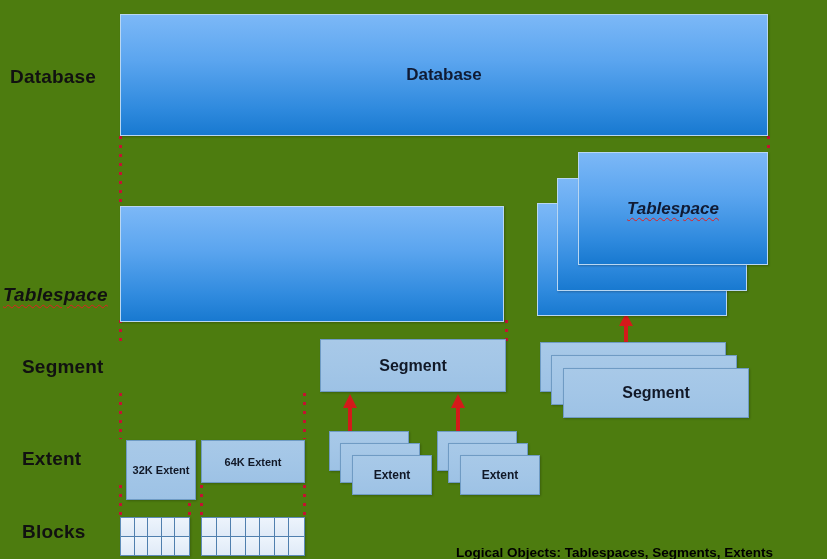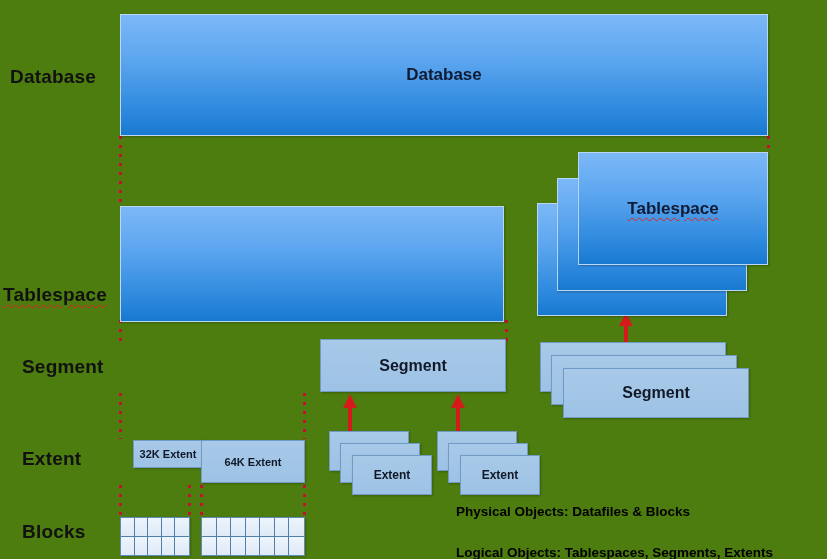--- a/index.html
+++ b/index.html
@@ -25,20 +25,21 @@
     color: #111111;
     white-space: nowrap;
     letter-spacing: .2px;
   }
   .misspelled {
     text-decoration: underline;
     text-decoration-style: wavy;
     text-decoration-color: #e02020;
     text-decoration-thickness: 1px;
     text-underline-offset: 3px;
+    font-style: italic;
   }
 
   
   .dk-box {
     position: absolute;
     background: linear-gradient(to bottom, #7cb8f7 0%, #5ba5ef 38%, #2f8ade 78%, #1879d0 100%);
     border: 1px solid #b9d7f2;
     box-sizing: border-box;
     box-shadow: 1px 1px 2px rgba(0,0,0,.25);
     display: flex;
@@ -184,21 +185,21 @@
 
   <svg class="arrow" style="left:342px; top:394px; width:16px; height:42px;" viewBox="0 0 16 42">
     <path d="M8 42 L8 11" stroke="#d41a1a" stroke-width="4" fill="none"></path>
     <path d="M8 0 L15 14 L1 14 Z" fill="#d41a1a"></path>
   </svg>
   <svg class="arrow" style="left:450px; top:394px; width:16px; height:42px;" viewBox="0 0 16 42">
     <path d="M8 42 L8 11" stroke="#d41a1a" stroke-width="4" fill="none"></path>
     <path d="M8 0 L15 14 L1 14 Z" fill="#d41a1a"></path>
   </svg>
 
-  <div class="lt-box small" style="left:133px; top:440px; width:70px; height:28px;">
+  <div class="lt-box small" style="left:126px; top:440px; width:70px; height:60px;">
     <span class="cap">32K Extent</span>
   </div>
   <div class="lt-box small" style="left:201px; top:440px; width:104px; height:43px;">
     <span class="cap">64K Extent</span>
   </div>
 
   <div class="lt-box" style="left:329px; top:431px; width:80px; height:40px; z-index:1;"></div>
   <div class="lt-box" style="left:340px; top:443px; width:80px; height:40px; z-index:2;"></div>
   <div class="lt-box medium" style="left:352px; top:455px; width:80px; height:40px; z-index:3;">
     <span class="cap">Extent</span>
@@ -232,20 +233,17 @@
       <div class="cell" style="border-right: none;"></div>
       <div class="cell" style="border-bottom: none;"></div>
       <div class="cell" style="border-bottom: none;"></div>
       <div class="cell" style="border-bottom: none;"></div>
       <div class="cell" style="border-bottom: none;"></div>
       <div class="cell" style="border-bottom: none;"></div>
       <div class="cell" style="border-bottom: none;"></div>
       <div class="cell" style="border-right: none; border-bottom: none;"></div>
     </div>
 
-  <div class="legend" style="left:456px; top:502px;">
-    <span>Physical Objects: Datafiles &amp; Blocks</span>
-  </div>
   <div class="legend" style="left:456px; top:543px;">
     <span>Logical Objects:  Tablespaces, Segments, Extents</span>
   </div>
 
 </div>
 
 </body></html>

